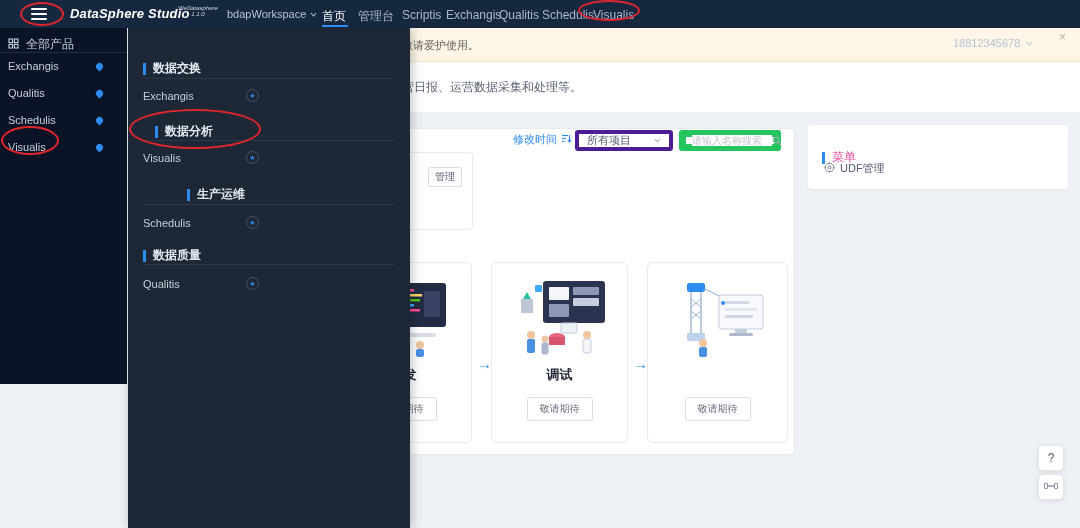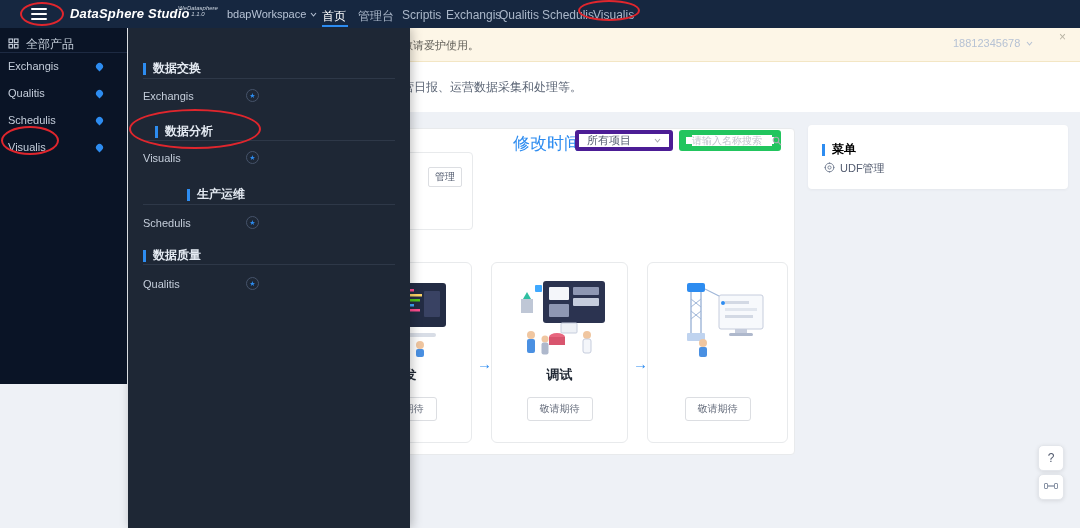--- a/index.html
+++ b/index.html
@@ -41,38 +41,38 @@
   .notice { position:absolute; left:410px; top:28px; width:670px; height:34px; background:#fdf6e7; border-bottom:1px solid #f3e6c4; z-index:5; }
   .notice .txt { position:absolute; left:-8px; top:10px; color:#63615a; font-size:11px; white-space:nowrap; }
   .notice .close { position:absolute; right:14px; top:2px; color:#b8b3a4; font-size:12px; cursor:pointer; }
 
   
   .intro-band { position:absolute; left:410px; top:62px; width:670px; height:50px; background:#fff; z-index:4; }
   .intro-band .txt { position:absolute; left:-8px; top:17px; color:#5a6474; font-size:12px; white-space:nowrap; }
 
   
   .panel { position:absolute; left:240px; top:128px; width:555px; height:327px; background:#fff; border:1px solid #e8eaec; border-radius:4px; z-index:3; }
-  .sort-ctl { position:absolute; left:513px; top:132px; display:flex; align-items:center; gap:4px; color:#2d8cf0; font-size:17px; cursor:pointer; z-index:6; }
+  .sort-ctl { position:absolute; left:513px; top:132px; display:flex; align-items:center; gap:4px; color:#2d8cf0; font-size:11px; cursor:pointer; z-index:6; }
   .select-box { position:absolute; left:575px; top:130px; width:98px; height:21px; border:4px solid #4c1d95; border-radius:3px; background:#fff; font-size:11px; color:#515a6e; display:flex; align-items:center; padding:0 8px; justify-content:space-between; cursor:pointer; z-index:6; }
   .search-box { position:absolute; left:679px; top:130px; width:102px; height:21px; border:7px solid #22c55e; border-radius:3px; background:#fff; display:flex; align-items:center; padding:0 6px; z-index:6; }
   .search-box input { border:none; outline:none; width:80px; font-size:10px; color:#515a6e; font-family:inherit; }
   .search-box input::placeholder { color:#c0c4cc; }
 
   .proj-card { position:absolute; left:240px; top:152px; width:233px; height:78px; border:1px solid #e8eaec; border-radius:4px; background:#fff; z-index:4; }
   .manage-btn { position:absolute; right:10px; top:14px; padding:2px 6px; border:1px solid #dcdee2; border-radius:2px; background:#fff; font-size:10px; color:#515a6e; cursor:pointer; }
 
   .wf-card { position:absolute; top:262px; height:181px; background:#fff; border:1px solid #e8eaec; border-radius:6px; z-index:4; }
   .wf-card .illus { position:absolute; left:0; top:14px; width:100%; display:flex; justify-content:center; }
   .wf-label { position:absolute; left:0; top:103px; width:100%; text-align:center; font-size:13px; font-weight:bold; color:#1f2733; }
   .wf-btn { position:absolute; left:50%; top:134px; transform:translateX(-50%); padding:4px 12px; border:1px solid #dcdee2; border-radius:3px; background:#fff; font-size:10px; color:#69707f; white-space:nowrap; cursor:pointer; }
   .wf-arrow { position:absolute; top:355px; color:#2d8cf0; font-size:15px; z-index:4; }
 
   
   .menu-panel { position:absolute; left:808px; top:125px; width:260px; height:64px; background:#fff; border-radius:4px; z-index:3; box-shadow:0 1px 3px rgba(31,45,61,.05); }
-  .menu-title { position:absolute; left:14px; top:16px; display:flex; align-items:center; gap:7px; font-size:12px; font-weight:bold; color:#000000; }
+  .menu-title { position:absolute; left:14px; top:24px; display:flex; align-items:center; gap:7px; font-size:12px; font-weight:normal; color:#ec4899; }
   .menu-item { position:absolute; left:16px; top:36px; display:flex; align-items:center; gap:5px; font-size:11px; color:#515a6e; cursor:pointer; }
 
   
   .float-btn { position:absolute; left:1038px; width:26px; height:26px; background:#fff; border:1px solid #e3e6eb; border-radius:5px; box-shadow:0 1px 4px rgba(0,0,0,.10); display:flex; align-items:center; justify-content:center; font-size:12px; color:#515a6e; cursor:pointer; z-index:10; }
 
   
   .annot { position:absolute; border:2px solid #e0262d; border-radius:50%; z-index:200; pointer-events:none; background:transparent; }
 </style>
 </head>
 <body>

